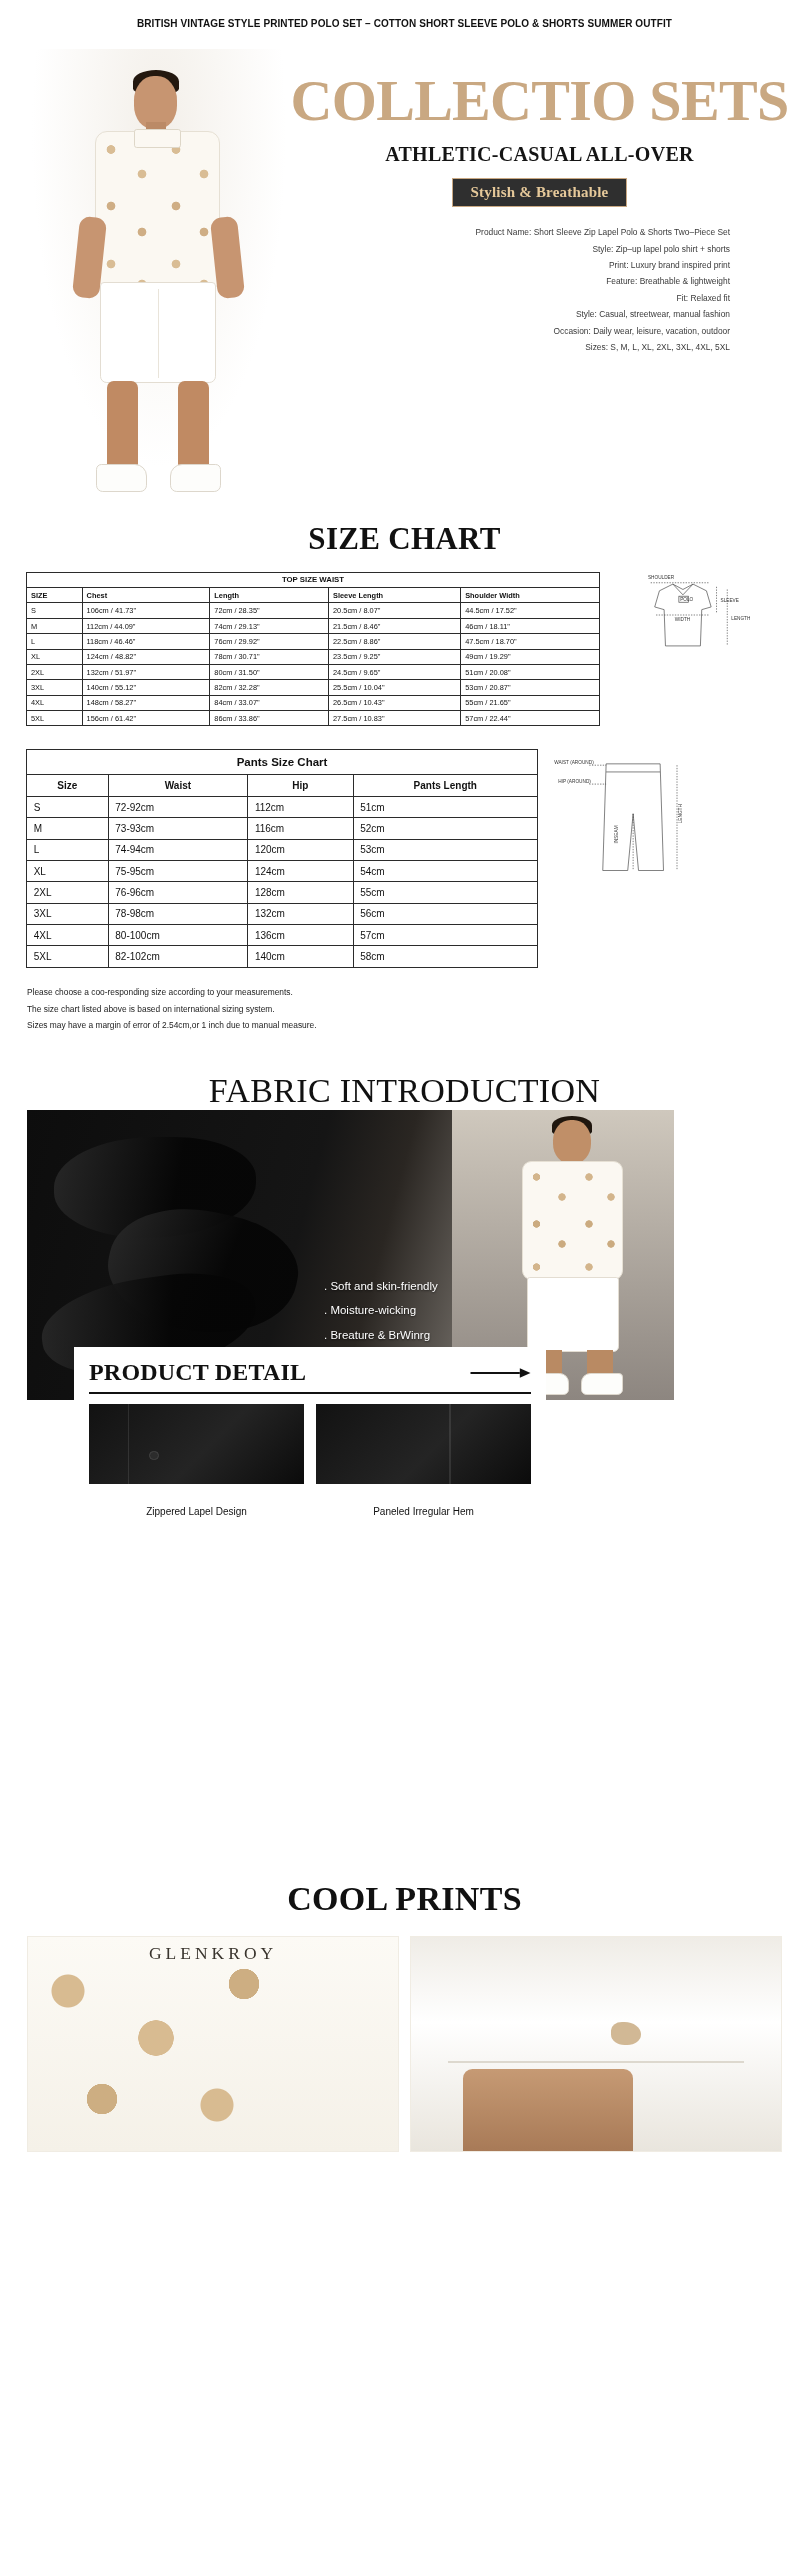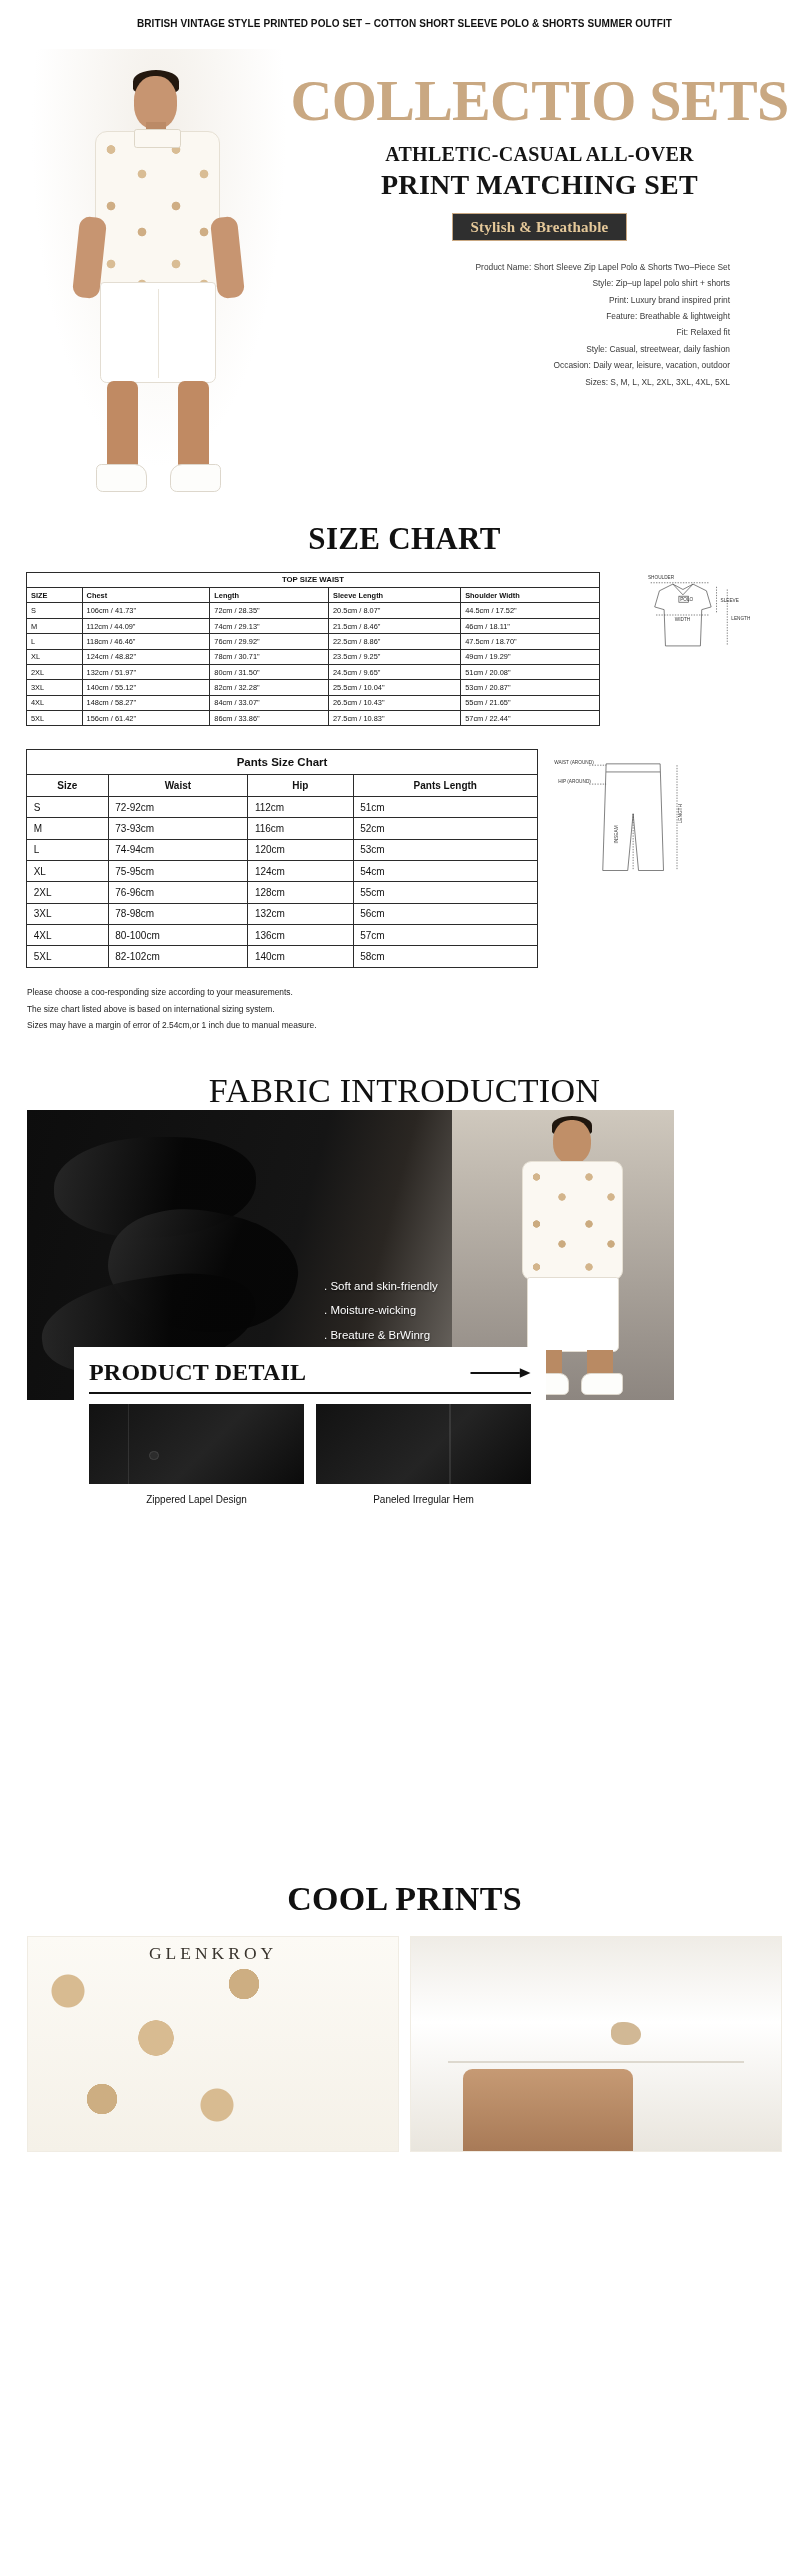--- a/index.html
+++ b/index.html
@@ -367,21 +367,21 @@
     position: absolute; left: 18%; top: 0; width: 1.3px; height: 100%;
     background: rgba(255,255,255,.10);
   }
   .detail-img .btn-dot {
     position: absolute; left: 28%; top: 58%; width: 9.4px; height: 9.4px;
     border-radius: 50%; background: #2c2c2c; border: 0.7px solid #444;
   }
   .detail-caps {
     display: flex;
     gap: 12px;
-    margin-top: 10px;
+    margin-top: 22px;
   }
   .detail-caps div {
     flex: 1;
     text-align: center;
     font-size: 10px;
     color: #111;
   }
 
   
   .prints {
@@ -461,29 +461,28 @@
         <div class="leg-l"></div>
         <div class="leg-r"></div>
         <div class="shoe-l"></div>
         <div class="shoe-r"></div>
       </div>
     </div>
 
     <div class="hero-copy">
       <div class="hero-word">COLLECTIO SETS</div>
       <div class="hero-sub1">ATHLETIC-CASUAL ALL-OVER</div>
-      <div class="hero-sub2">PRINT MATCHING SET</div>
       <div class="hero-badge">Stylish &amp; Breathable</div>
       <div class="spec-list">
         <div>Product Name: Short Sleeve Zip Lapel Polo &amp; Shorts Two–Piece Set</div>
         <div>Style: Zip–up lapel polo shirt + shorts</div>
         <div>Print: Luxury brand inspired print</div>
         <div>Feature: Breathable &amp; lightweight</div>
         <div>Fit: Relaxed fit</div>
-        <div>Style: Casual, streetwear, daily fashion</div>
+        <div>Style: Casual, streetwear, manual fashion</div>
         <div>Occasion: Daily wear, leisure, vacation, outdoor</div>
         <div>Sizes: S, M, L, XL, 2XL, 3XL, 4XL, 5XL</div>
       </div>
     </div>
   </div>
 
   <div class="size-chart-wrap">
     <div class="section-title">SIZE CHART</div>
 
     <div class="chart-row">

